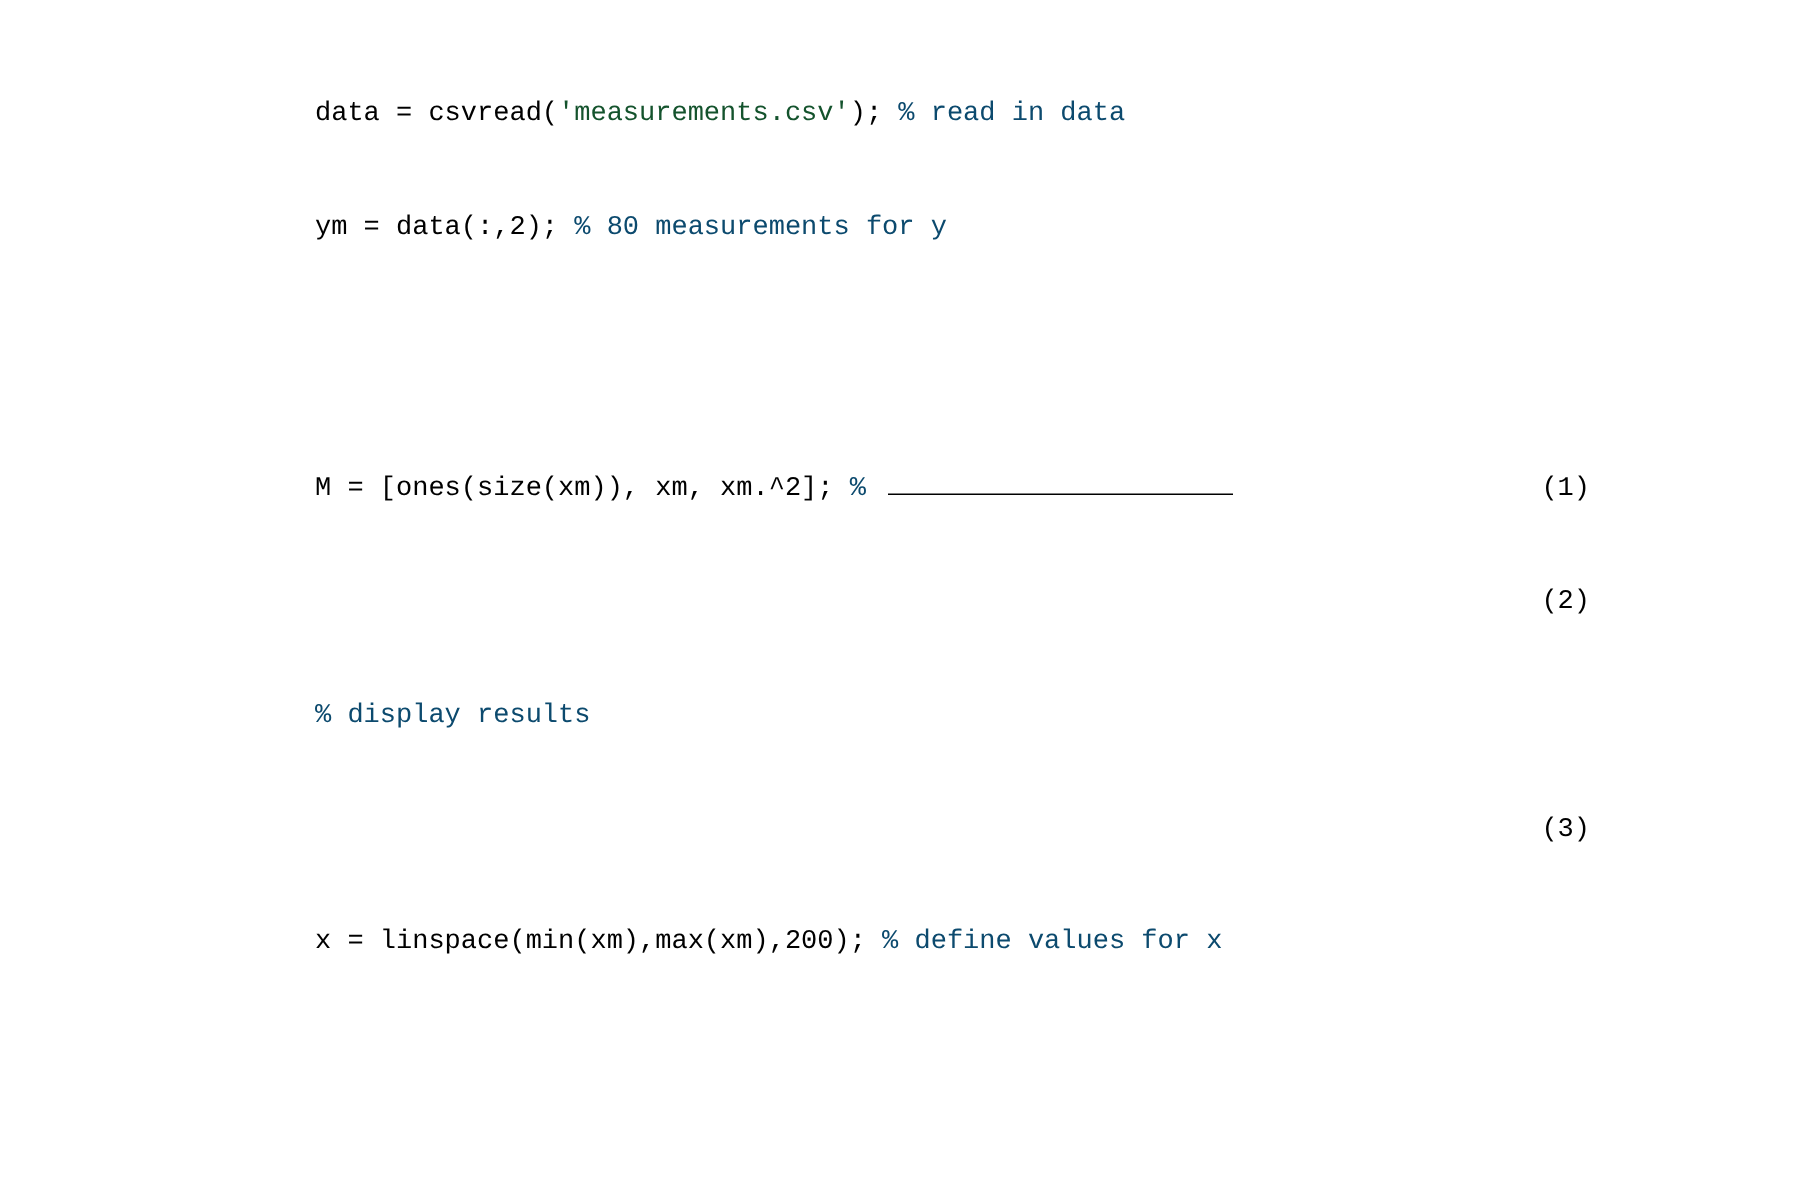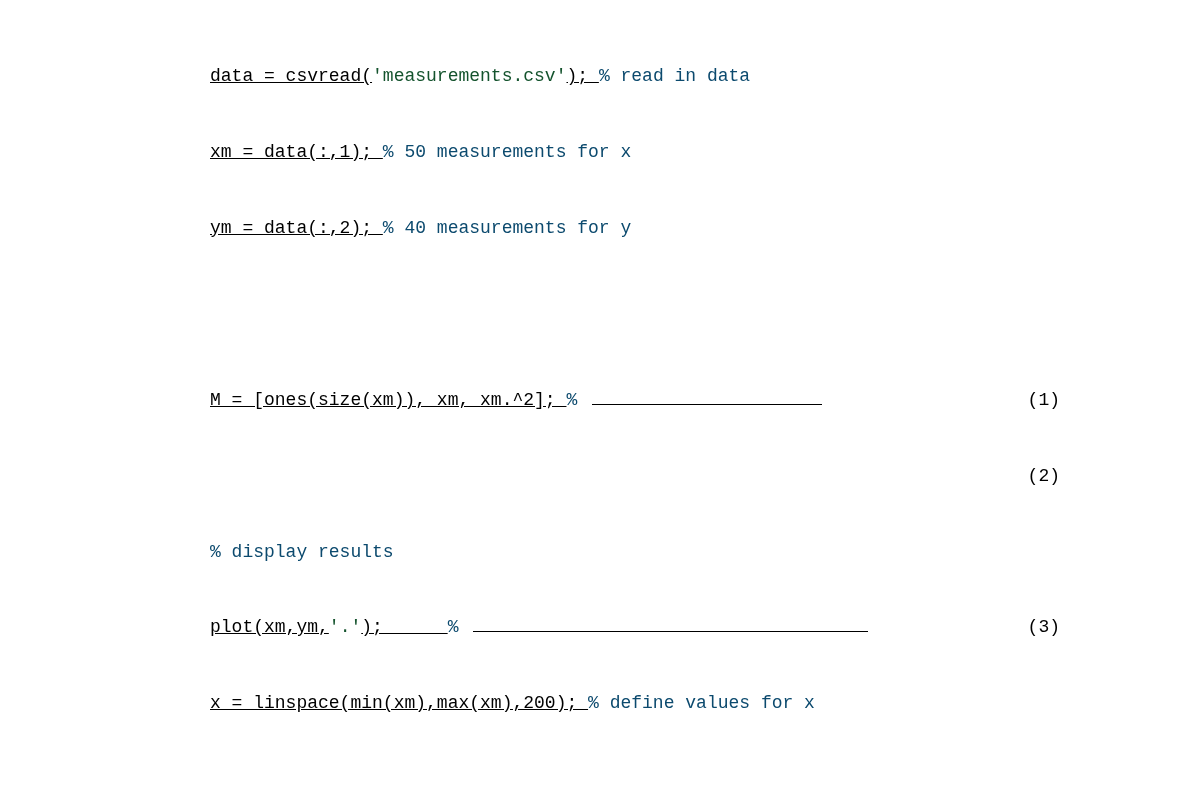--- a/index.html
+++ b/index.html
@@ -23,21 +23,21 @@
     white-space: pre;
     margin-left: 210px;
     margin-right: 140px;
     position: relative;
     line-height: 1.4;
   }
   .codeblock .row {
     display: flex;
     align-items: baseline;
   }
-  .code-text .c  { color: #000000; text-decoration: underline; }   
+  .code-text .c  { color: #000000; }   
   .code-text .s  { color: #14532d; }   
   .code-text .cm { color: #0c4a6e; }   
   .blank {
     display: inline-block;
     border-bottom: 1px solid #000;
     height: 0.9em;
     vertical-align: baseline;
     margin: 0 4px;
   }
   .rownum {
@@ -51,39 +51,35 @@
 </head>
 <body>
 
 <div class="page">
 
   <div class="codeblock code-text">
     <div class="row">
       <span><span class="c">data = csvread(</span><span class="s">'measurements.csv'</span><span class="c">); </span><span class="cm">% read in data</span></span>
     </div>
     <div class="row">
-      <span><span class="c">xm = data(:,1); </span><span class="cm">% 50 measurements for x</span></span>
-    </div>
-    <div class="row">
-      <span><span class="c">ym = data(:,2); </span><span class="cm">% 40 measurements for y</span></span>
+      <span><span class="c">ym = data(:,2); </span><span class="cm">% 80 measurements for y</span></span>
     </div>
     <div class="row" style="height:1.2em"></div>
 
     <div class="row">
       <span><span class="c">M = [ones(size(xm)), xm, xm.^2]; </span><span class="cm">% </span><span class="blank" style="width:230px"></span></span>
       <span class="rownum">(1)</span>
     </div>
     <div class="row">
       <span class="rownum">(2)</span>
     </div>
     <div class="row">
       <span class="cm">% display results</span>
     </div>
     <div class="row">
-      <span><span class="c">plot(xm,ym,</span><span class="s">'.'</span><span class="c">);      </span><span class="cm">% </span><span class="blank" style="width:395px"></span></span>
       <span class="rownum">(3)</span>
     </div>
     <div class="row">
       <span><span class="c">x = linspace(min(xm),max(xm),200); </span><span class="cm">% define values for x</span></span>
     </div>
     
     
     
   </div>
 

